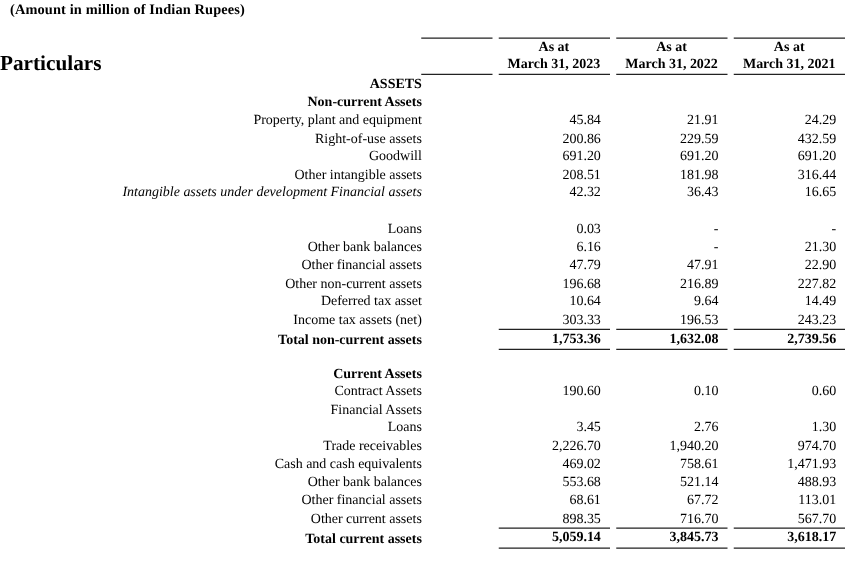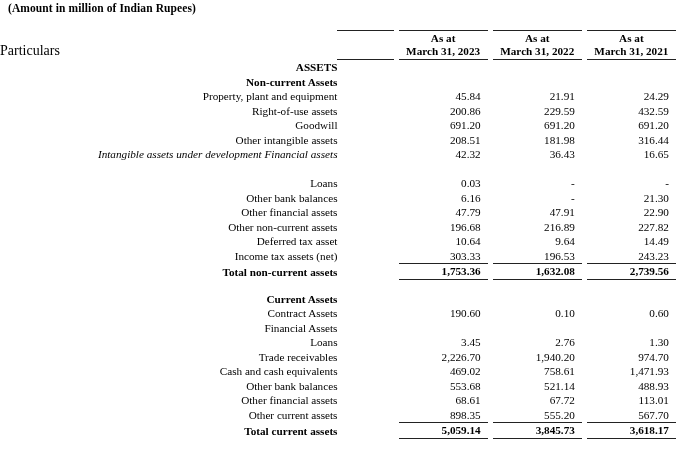--- a/index.html
+++ b/index.html
@@ -67,22 +67,22 @@
     border-bottom: 1.2px solid #222;
   }
   .hdr-blank {
     border-top: 1.2px solid #222;
     border-bottom: 1.2px solid #222;
   }
   .hdr-line1 { display: block; }
   .hdr-line2 { display: block; }
 
   .hdr-particulars {
-    font-weight: normal;
-    font-size: 14px;
+    font-weight: bold;
+    font-size: 17px;
     vertical-align: bottom;
     padding-bottom: 1px;
   }
 
   
   .lbl {
     text-align: right;
     white-space: nowrap;
     padding-left: 8px;
   }
@@ -418,21 +418,21 @@
         <td class="num">113.01</td>
           <td></td>
       </tr>
 
       <tr>
         <td class="lbl">Other current assets</td>
         <td></td>
           <td></td>
         <td class="num">898.35</td>
           <td></td>
-        <td class="num">555.20</td>
+        <td class="num">716.70</td>
           <td></td>
         <td class="num">567.70</td>
           <td></td>
       </tr>
 
       <tr class="total">
         <td class="lbl bold">Total current assets</td>
         <td></td>
           <td></td>
         <td class="num bold">5,059.14</td>

